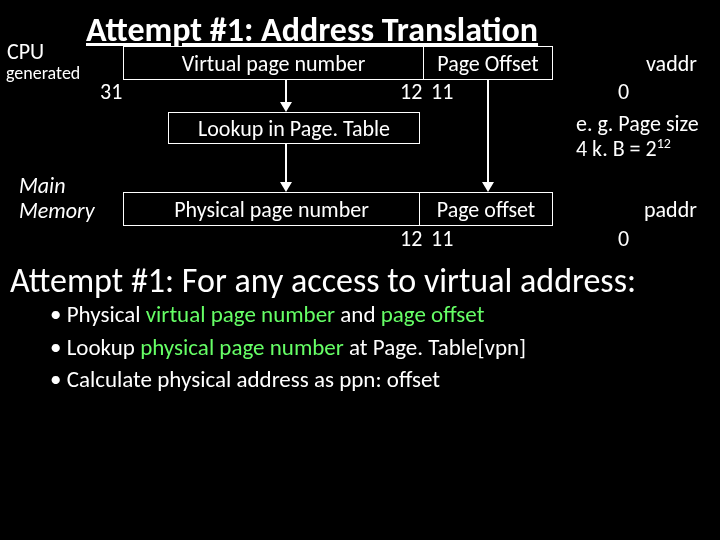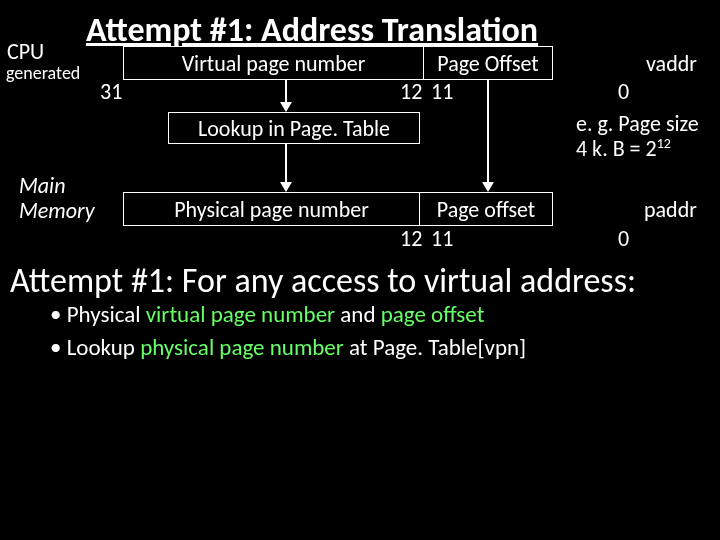--- a/index.html
+++ b/index.html
@@ -150,13 +150,16 @@
 
 <div class="subtitle">Attempt #1: For any access to virtual address:</div>
 
 <div class="bullets">
   <div>
     <span>Physical </span><span class="hl">virtual page number </span><span>and </span><span class="hl">page offset</span>
   </div>
   <div>
     <span>Lookup </span><span class="hl">physical page number </span><span>at Page. Table[vpn]</span>
   </div>
+  <div>
+    <span>Calculate physical address as ppn: offset</span>
+  </div>
 </div>
 
 </body></html>

